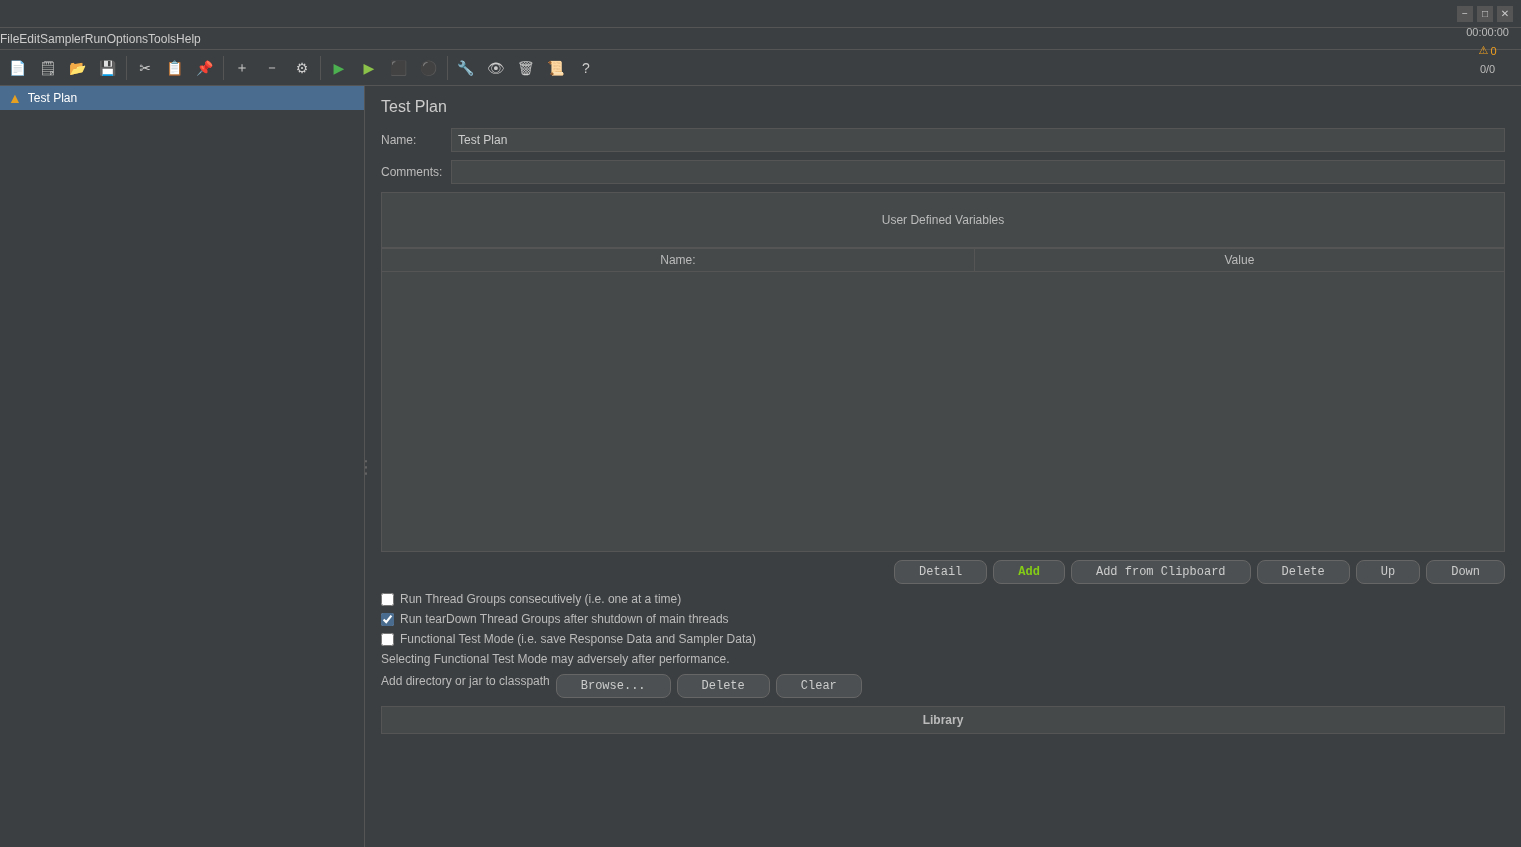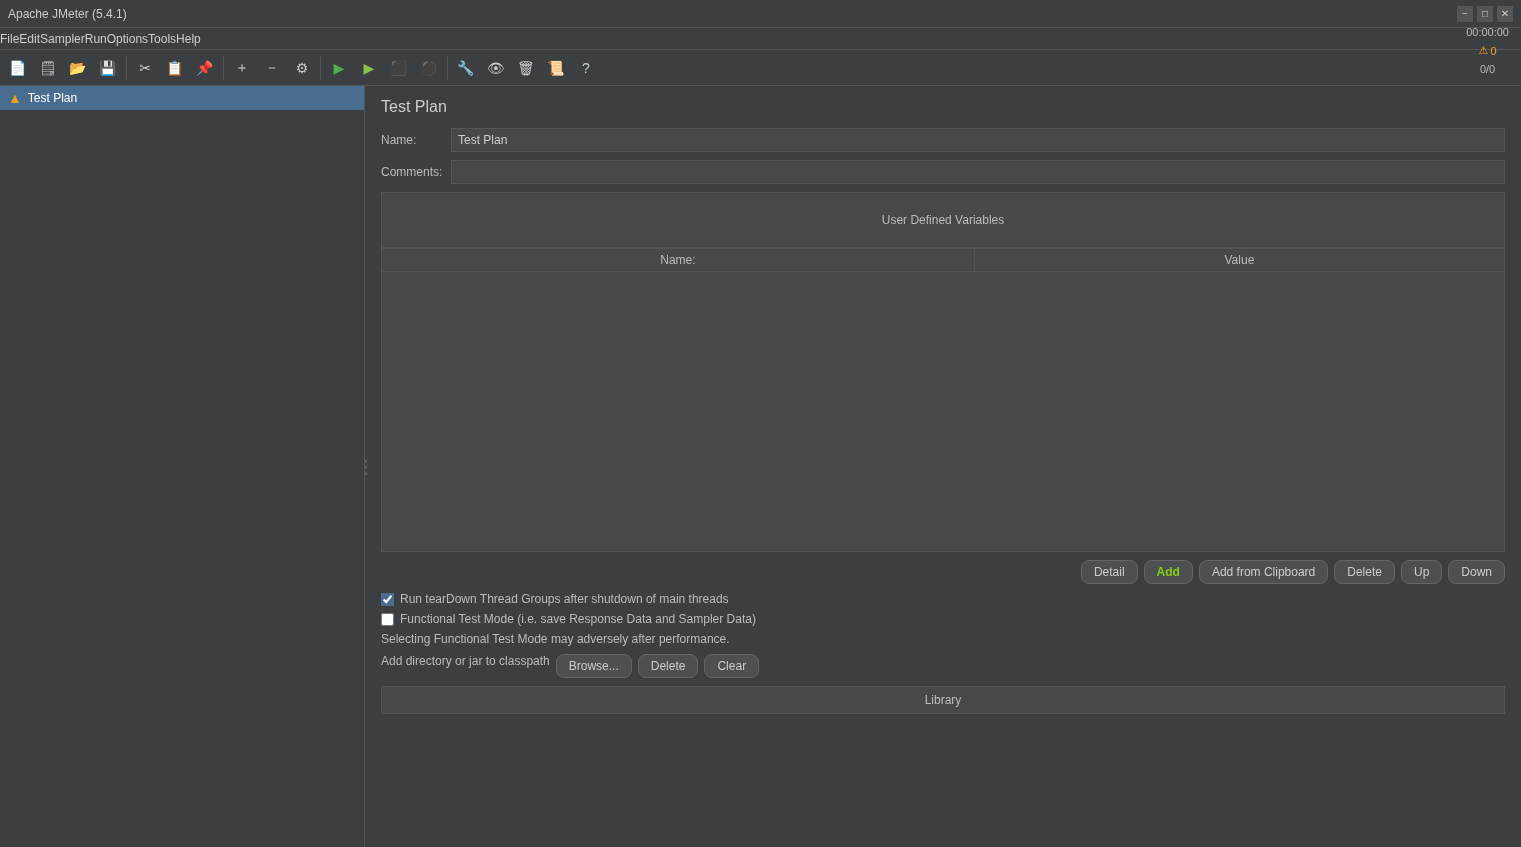--- a/index.html
+++ b/index.html
@@ -200,24 +200,25 @@
     .buttons-row {
       display: flex;
       gap: 6px;
       margin: 8px 0;
       justify-content: flex-end;
     }
     .jmeter-btn {
       background: #4c5052;
       border: 1px solid #666;
       color: #ccc;
-      padding: 4px 12px;
+      padding: 4px 24px;
       cursor: pointer;
       font-size: 12px;
       border-radius: 8px;
+      font-family: Liberation Mono, monospace;
     }
     .jmeter-btn:disabled { color: #666; cursor: default; }
     
     .checkbox-row {
       display: flex;
       align-items: center;
       gap: 6px;
       margin-bottom: 6px;
       font-size: 12px;
       color: #bbb;
@@ -242,27 +243,27 @@
       color: #bbb;
     }
     
     .library-header {
       text-align: center;
       padding: 6px;
       color: #bbb;
       font-size: 12px;
       background: #45494a;
       border: 1px solid #555;
+      font-weight: bold;
     }
   </style>
 </head>
 <body>
 
 <div id="titlebar">
-  <span class="title">Apache JMeter (5.4.1)</span>
   <div class="window-controls">
     <button class="win-btn">−</button>
     <button class="win-btn">□</button>
     <button class="win-btn">✕</button>
   </div>
 </div>
 
 <div id="menubar">
 <div class="menu-item">File</div>
     <div class="menu-item">Edit</div>
@@ -350,20 +351,24 @@
     <div class="buttons-row">
       <button class="jmeter-btn">Detail</button>
       <button class="jmeter-btn" style="font-weight:bold; color:#84cc16;">Add</button>
       <button class="jmeter-btn">Add from Clipboard</button>
       <button class="jmeter-btn">Delete</button>
       <button class="jmeter-btn">Up</button>
       <button class="jmeter-btn">Down</button>
     </div>
 
     <div class="checkbox-row">
+      <input type="checkbox" id="cb1" style="">
+      <label for="cb1">Run Thread Groups consecutively (i.e. one at a time)</label>
+    </div>
+    <div class="checkbox-row">
       <input type="checkbox" id="cb2" checked="" style="">
       <label for="cb2">Run tearDown Thread Groups after shutdown of main threads</label>
     </div>
     <div class="checkbox-row">
       <input type="checkbox" id="cb3" style="">
       <label for="cb3">Functional Test Mode (i.e. save Response Data and Sampler Data)</label>
     </div>
 
     <p class="warning-text">Selecting Functional Test Mode may adversely after performance.</p>
 

